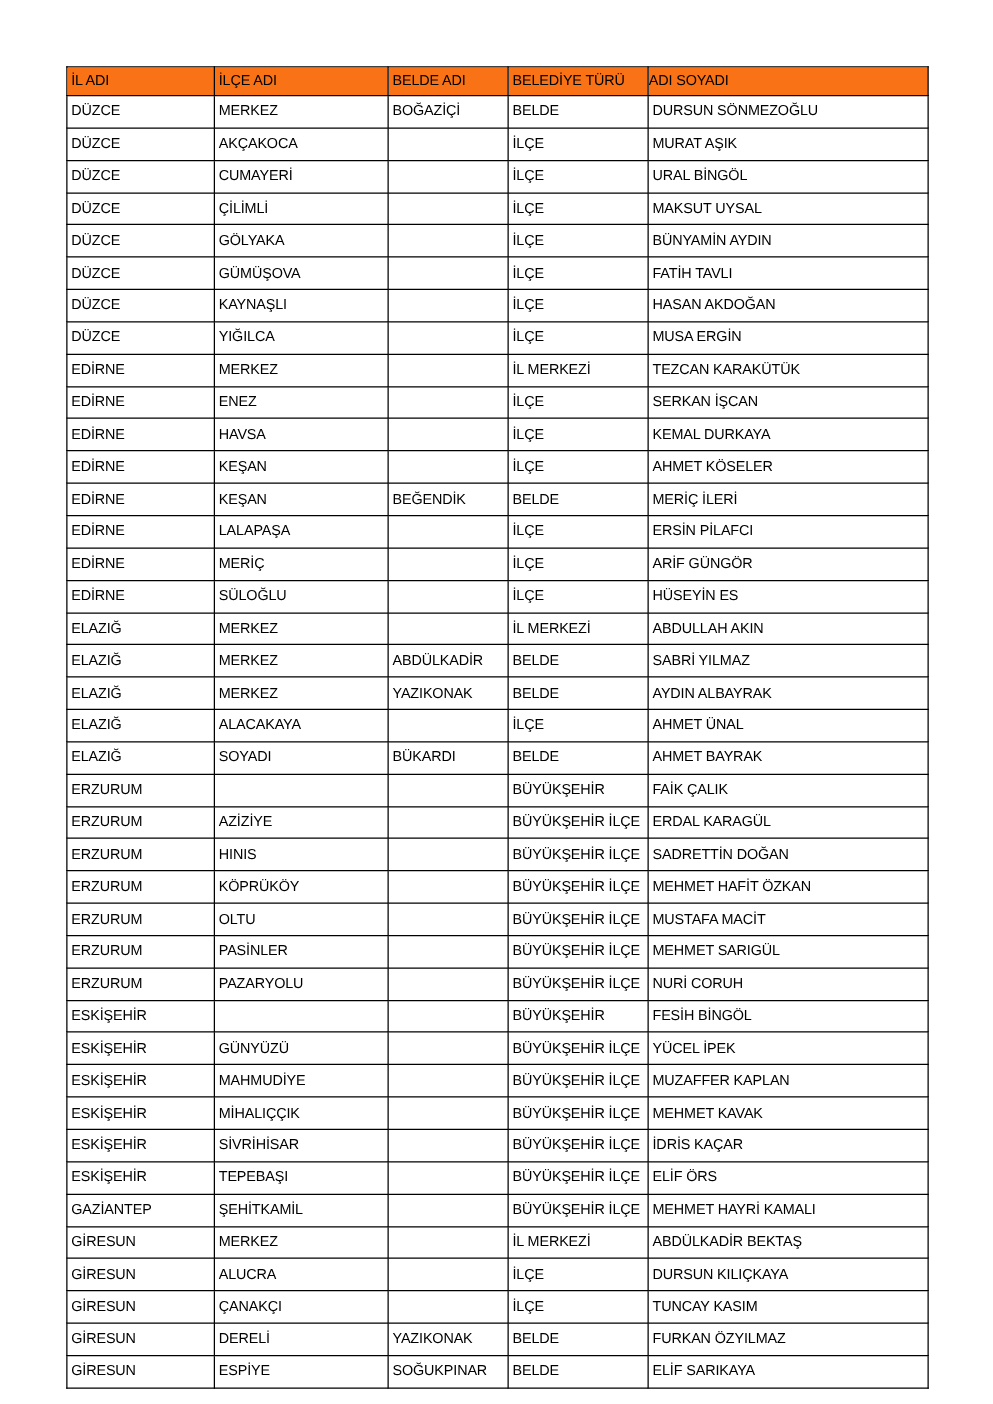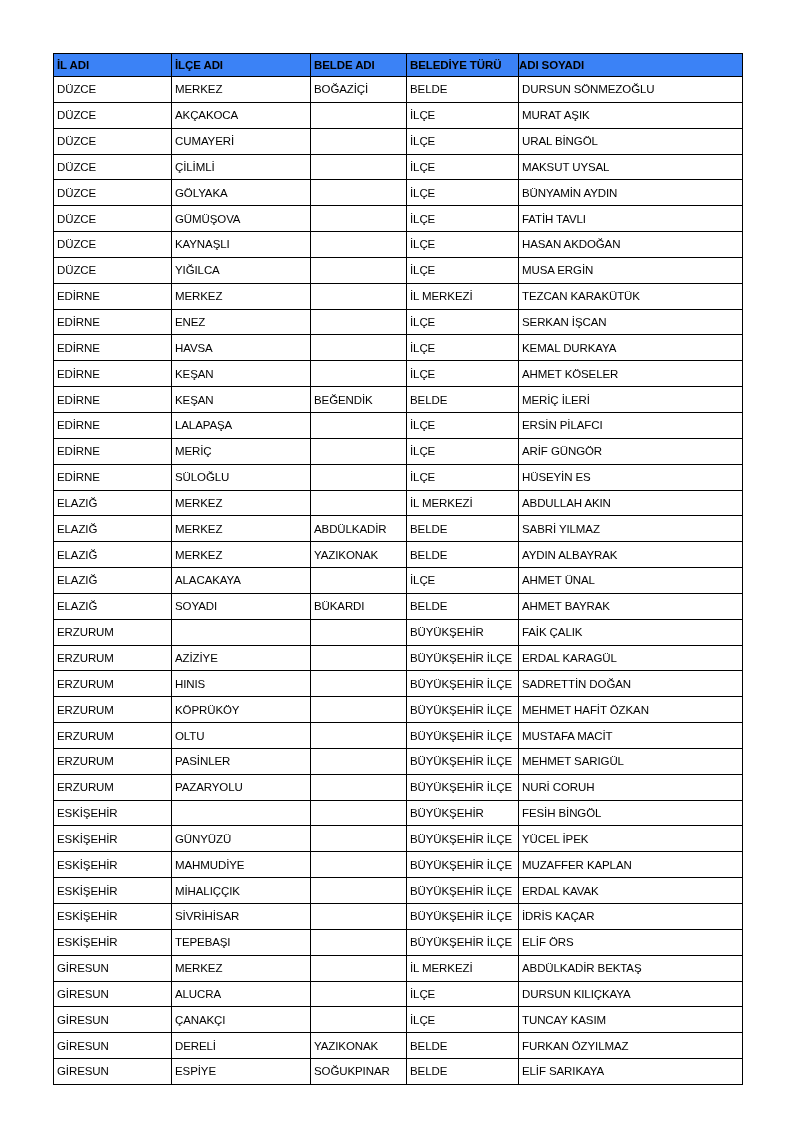--- a/index.html
+++ b/index.html
@@ -8,21 +8,21 @@
   table.list {
     position: absolute; left: 53px; top: 53px;
     width: 689px; border-collapse: collapse; table-layout: fixed;
     font-size: 11.5px; letter-spacing: -0.1px;
   }
   table.list td, table.list th {
     border: 1px solid #000; padding: 0 0 0 3px; height: 24.85px;
     white-space: nowrap; overflow: hidden; text-align: left; font-weight: normal;
     vertical-align: middle;
   }
-  table.list thead th { background: #3b82f6; height: 22px; font-weight: bold; }
+  table.list thead th { background: #f97316; height: 22px; }
   table.list thead th.center { text-align: left; padding-left: 0; }
   col.c1 { width: 118px; } col.c2 { width: 139px; } col.c3 { width: 96px; } col.c4 { width: 112px; } col.c5 { width: 224px; }
 </style>
 </head>
 <body>
 
 <div class="page">
   <table class="list">
     <colgroup>
         <col class="c1">
@@ -256,35 +256,42 @@
           <td>MAHMUDİYE</td>
           <td></td>
           <td>BÜYÜKŞEHİR İLÇE</td>
           <td>MUZAFFER KAPLAN</td>
         </tr>
         <tr>
           <td>ESKİŞEHİR</td>
           <td>MİHALIÇÇIK</td>
           <td></td>
           <td>BÜYÜKŞEHİR İLÇE</td>
-          <td>ERDAL KAVAK</td>
+          <td>MEHMET KAVAK</td>
         </tr>
         <tr>
           <td>ESKİŞEHİR</td>
           <td>SİVRİHİSAR</td>
           <td></td>
           <td>BÜYÜKŞEHİR İLÇE</td>
           <td>İDRİS KAÇAR</td>
         </tr>
         <tr>
           <td>ESKİŞEHİR</td>
           <td>TEPEBAŞI</td>
           <td></td>
           <td>BÜYÜKŞEHİR İLÇE</td>
           <td>ELİF ÖRS</td>
+        </tr>
+        <tr>
+          <td>GAZİANTEP</td>
+          <td>ŞEHİTKAMİL</td>
+          <td></td>
+          <td>BÜYÜKŞEHİR İLÇE</td>
+          <td>MEHMET HAYRİ KAMALI</td>
         </tr>
         <tr>
           <td>GİRESUN</td>
           <td>MERKEZ</td>
           <td></td>
           <td>İL MERKEZİ</td>
           <td>ABDÜLKADİR BEKTAŞ</td>
         </tr>
         <tr>
           <td>GİRESUN</td>

